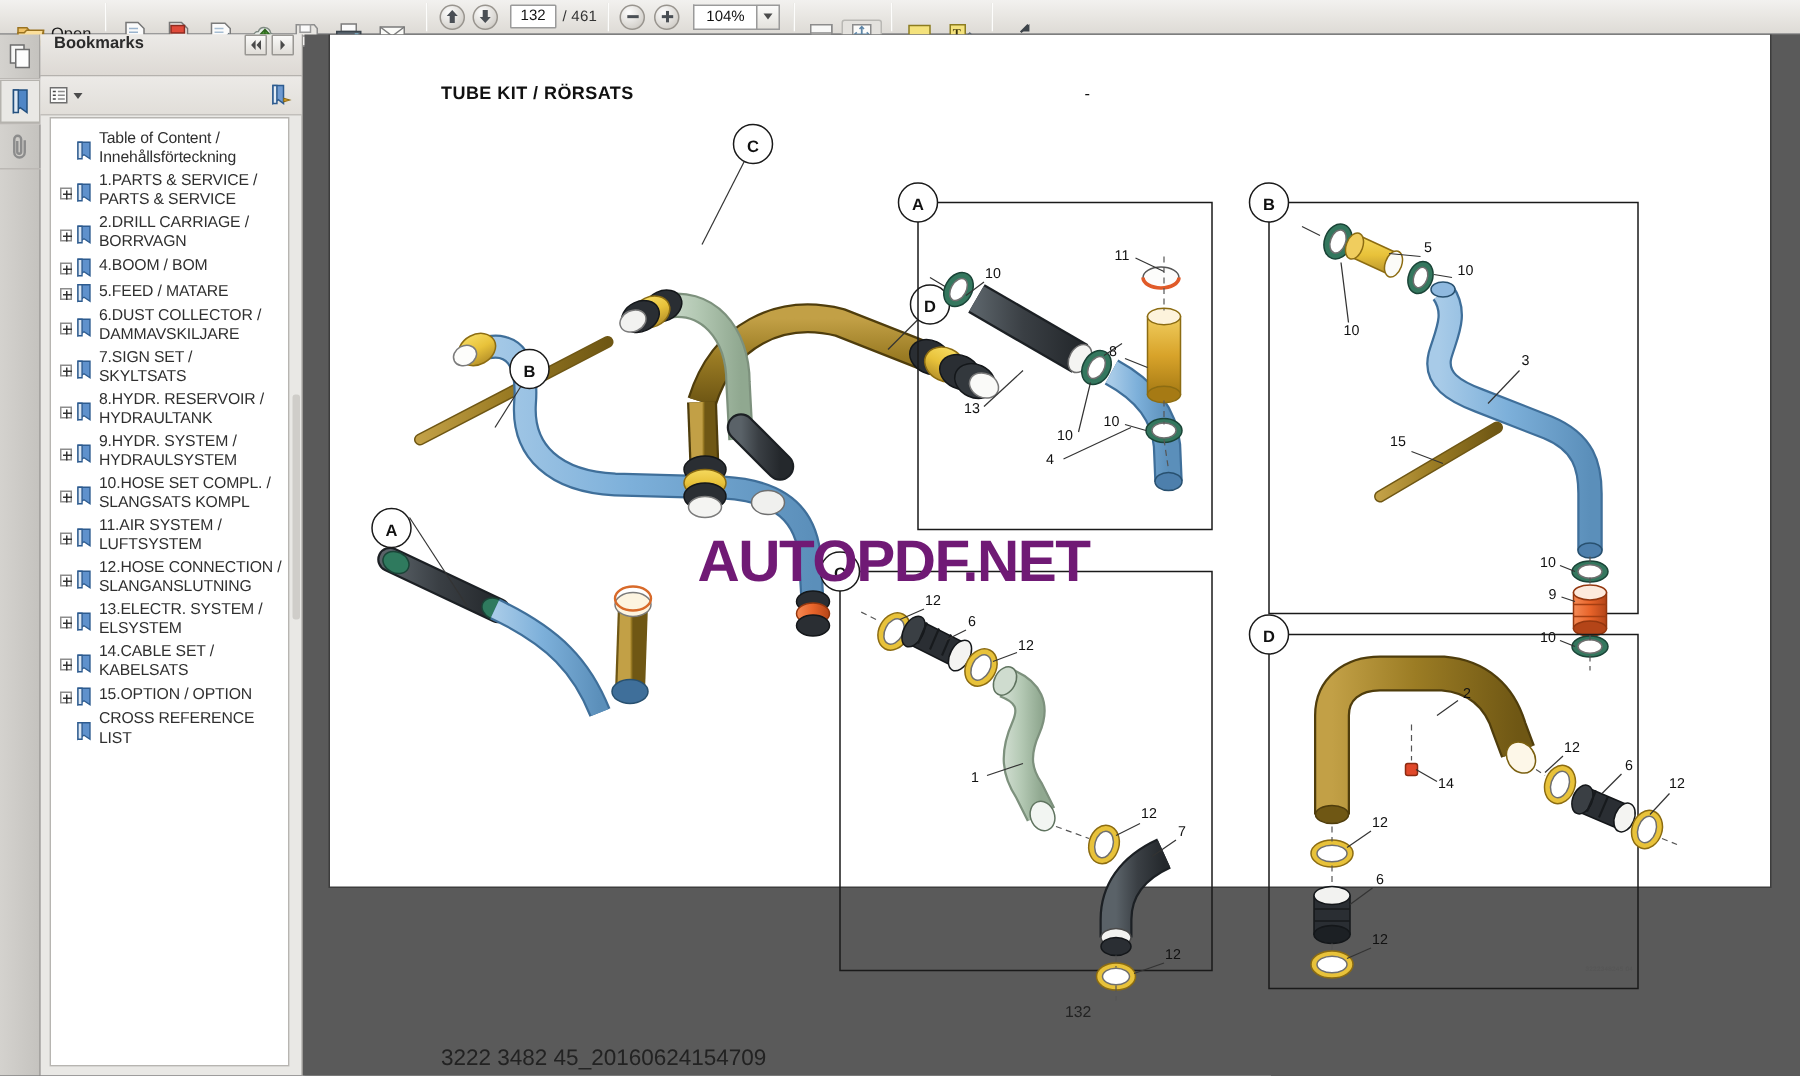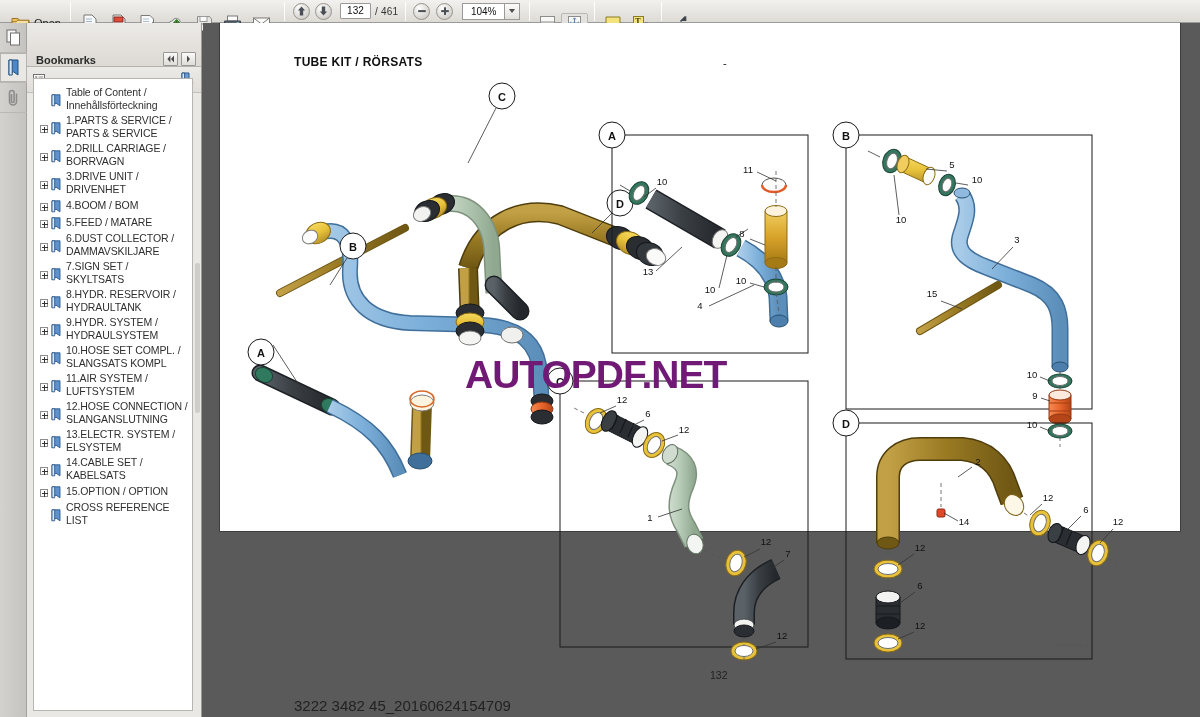--- a/index.html
+++ b/index.html
@@ -63,22 +63,22 @@
   .rail-btn { width:27px;height:30px;display:flex;align-items:center;justify-content:center;
               border-bottom:1px solid #bbb8b4; }
   .rail-btn.active { background:#e9e8e5; box-shadow: inset 0 0 0 1px #b5b3ae; }
 
   
   .bm-panel {
     position:absolute; left:27px; top:23px; width:175px; height:694px;
     background:#e9e8e5; border-right:1px solid #9c9a97;
   }
   .bm-head {
-    height:44px; background: linear-gradient(to bottom,#eceae7,#ddd9d4);
-    border-bottom:1px solid #b5b2ae; display:flex; align-items:flex-end;
+    height:28px; background: linear-gradient(to bottom,#eceae7,#ddd9d4);
+    border-bottom:1px solid #b5b2ae; display:flex; align-items:flex-start;
     padding:0 5px 0 9px;
   }
   .bm-title { font-size:11px; font-weight:bold; color:#2b2b2b; flex:1; }
   .sqbtn { width:15px;height:14px;border:1px solid #9a9894;
            background:linear-gradient(to bottom,#fafaf9,#e0ddd8);
            display:flex;align-items:center;justify-content:center;margin-left:3px;border-radius:1px; }
   .bm-tools {
     height:26px; background:linear-gradient(to bottom,#eceae7,#e1ded9);
     border-bottom:1px solid #c2bfbb; display:flex; align-items:center;
     padding:0 6px; justify-content:space-between;
@@ -102,21 +102,21 @@
   
   .bm-scroll { position:absolute; right:1px; top:240px; width:5px; height:150px;
                background:#cfcdc9; border-radius:2px; }
 
   
   .doc-wrap {
     position:absolute; left:203px; top:23px; width:997px; height:694px;
     background:#5a5a5a; overflow:hidden;
   }
   .page {
-    position:absolute; left:17px; top:0px; width:960px; height:508px;
+    position:absolute; left:17px; top:0px; width:960px; height:568px;
     background:#ffffff; box-shadow:0 0 0 1px #3d3d3d;
   }
   .pg-title { position:absolute; left:74px; top:32px; font-size:12px;
               font-weight:bold; color:#111; letter-spacing:.3px; }
   .pg-dash  { position:absolute; left:503px; top:34px; font-size:11px; color:#111; }
   .pg-foot-left { position:absolute; left:74px; top:674px; font-size:15px; color:#222; }
   .pg-foot-mid  { position:absolute; left:490px; top:646px; font-size:10.5px; color:#222; }
   .pg-drawno { position:absolute; left:837px; top:620px; font-size:4.2px; color:#555;
                letter-spacing:.2px; }
 
@@ -373,32 +373,20 @@
           <span class="bm-exp">
             <span class="bm-exp-box"></span>
           </span>
           <span class="bm-ico">
             <svg width="12" height="13" viewBox="0 0 12 13">
               <path d="M2 0.8h8v11l-4-2.6-4 2.6z" fill="#5f91cc" stroke="#2d5b8f" stroke-width="0.9"></path>
               <path d="M2 0.8h2.7v11L2 11.8z" fill="#dde8f4" stroke="#2d5b8f" stroke-width="0.9"></path>
             </svg>
           </span>
           <span class="bm-text">2.DRILL CARRIAGE / BORRVAGN</span>
-        </div>
-        <div class="bm-item">
-          <span class="bm-exp">
-            <span class="bm-exp-box"></span>
-          </span>
-          <span class="bm-ico">
-            <svg width="12" height="13" viewBox="0 0 12 13">
-              <path d="M2 0.8h8v11l-4-2.6-4 2.6z" fill="#5f91cc" stroke="#2d5b8f" stroke-width="0.9"></path>
-              <path d="M2 0.8h2.7v11L2 11.8z" fill="#dde8f4" stroke="#2d5b8f" stroke-width="0.9"></path>
-            </svg>
-          </span>
-          <span class="bm-text">3.DRIVE UNIT / DRIVENHET</span>
         </div>
         <div class="bm-item">
           <span class="bm-exp">
             <span class="bm-exp-box"></span>
           </span>
           <span class="bm-ico">
             <svg width="12" height="13" viewBox="0 0 12 13">
               <path d="M2 0.8h8v11l-4-2.6-4 2.6z" fill="#5f91cc" stroke="#2d5b8f" stroke-width="0.9"></path>
               <path d="M2 0.8h2.7v11L2 11.8z" fill="#dde8f4" stroke="#2d5b8f" stroke-width="0.9"></path>
             </svg>

